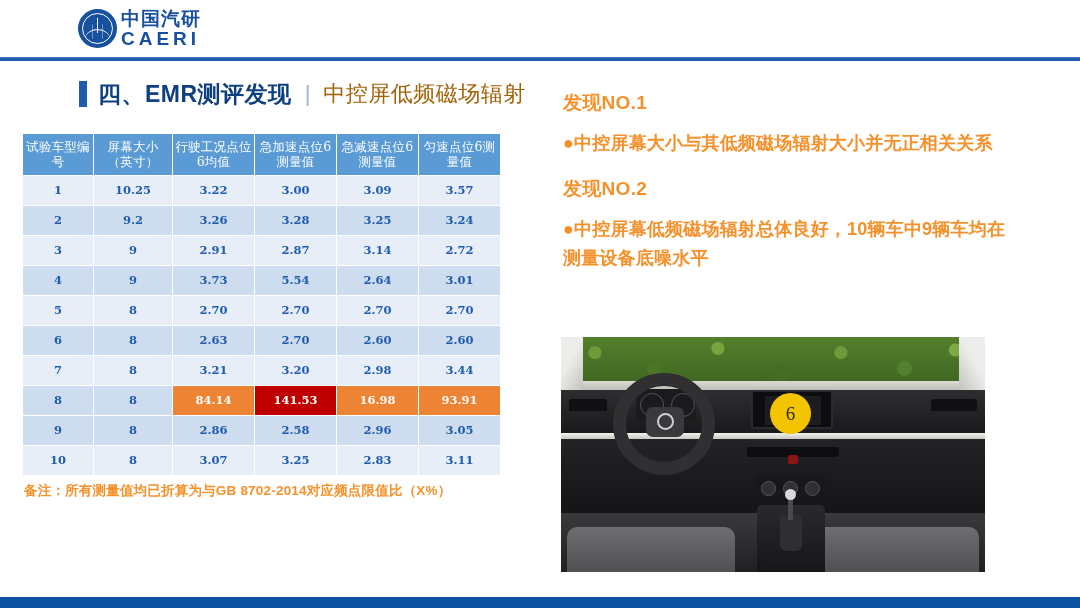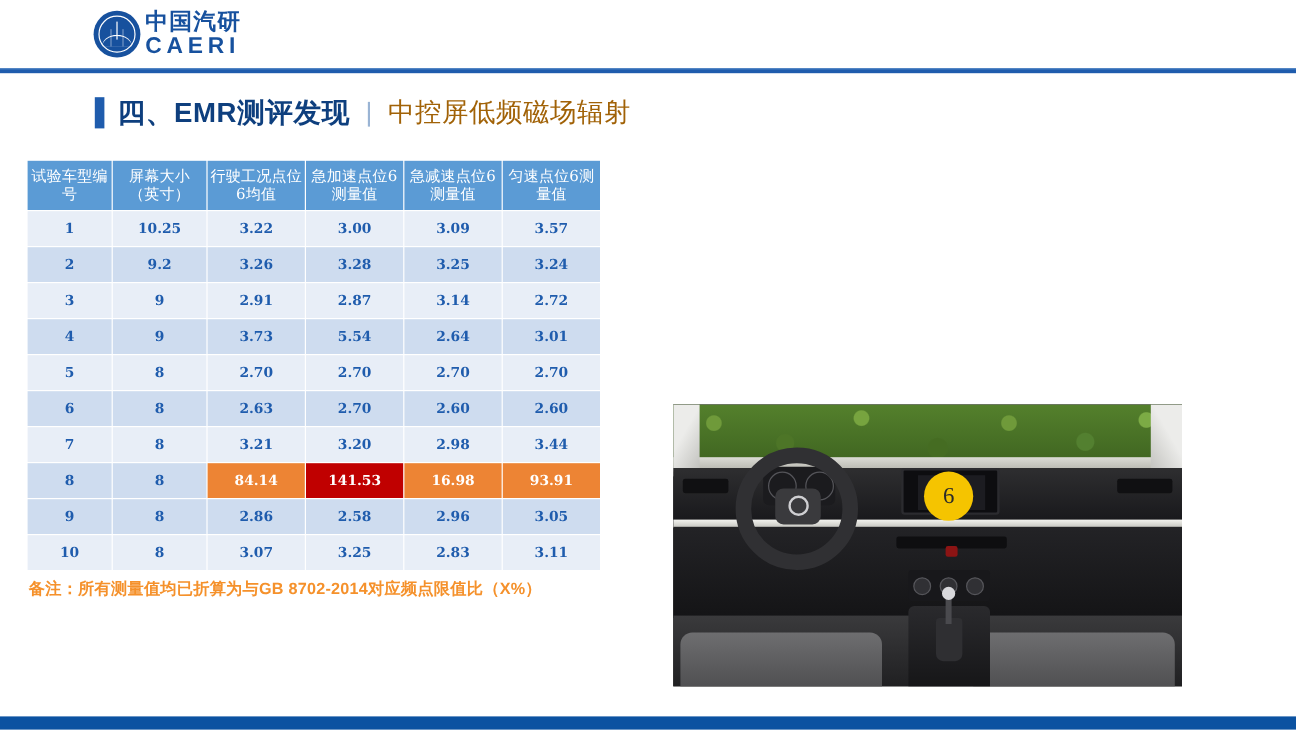--- a/index.html
+++ b/index.html
@@ -544,20 +544,28 @@
       <td>3.25</td>
       <td>2.83</td>
       <td>3.11</td>
     </tr>
   </tbody>
 </table>
 
 <div class="table-note">备注：所有测量值均已折算为与GB 8702-2014对应频点限值比（X%）</div>
 
 <div class="findings">
+  <div class="finding-block">
+    <div class="finding-head">发现NO.1</div>
+    <div class="finding-body">●中控屏幕大小与其低频磁场辐射大小并无正相关关系</div>
+  </div>
+  <div class="finding-block">
+    <div class="finding-head">发现NO.2</div>
+    <div class="finding-body">●中控屏幕低频磁场辐射总体良好，10辆车中9辆车均在测量设备底噪水平</div>
+  </div>
 </div>
 
 <div class="photo-frame">
   <div class="ph-hedge"></div>
   <div class="ph-windshield-trim"></div>
   <div class="ph-apillar-l"></div>
   <div class="ph-apillar-r"></div>
   <div class="ph-dash-upper"></div>
   <div class="ph-vent-l"></div>
   <div class="ph-vent-r"></div>

